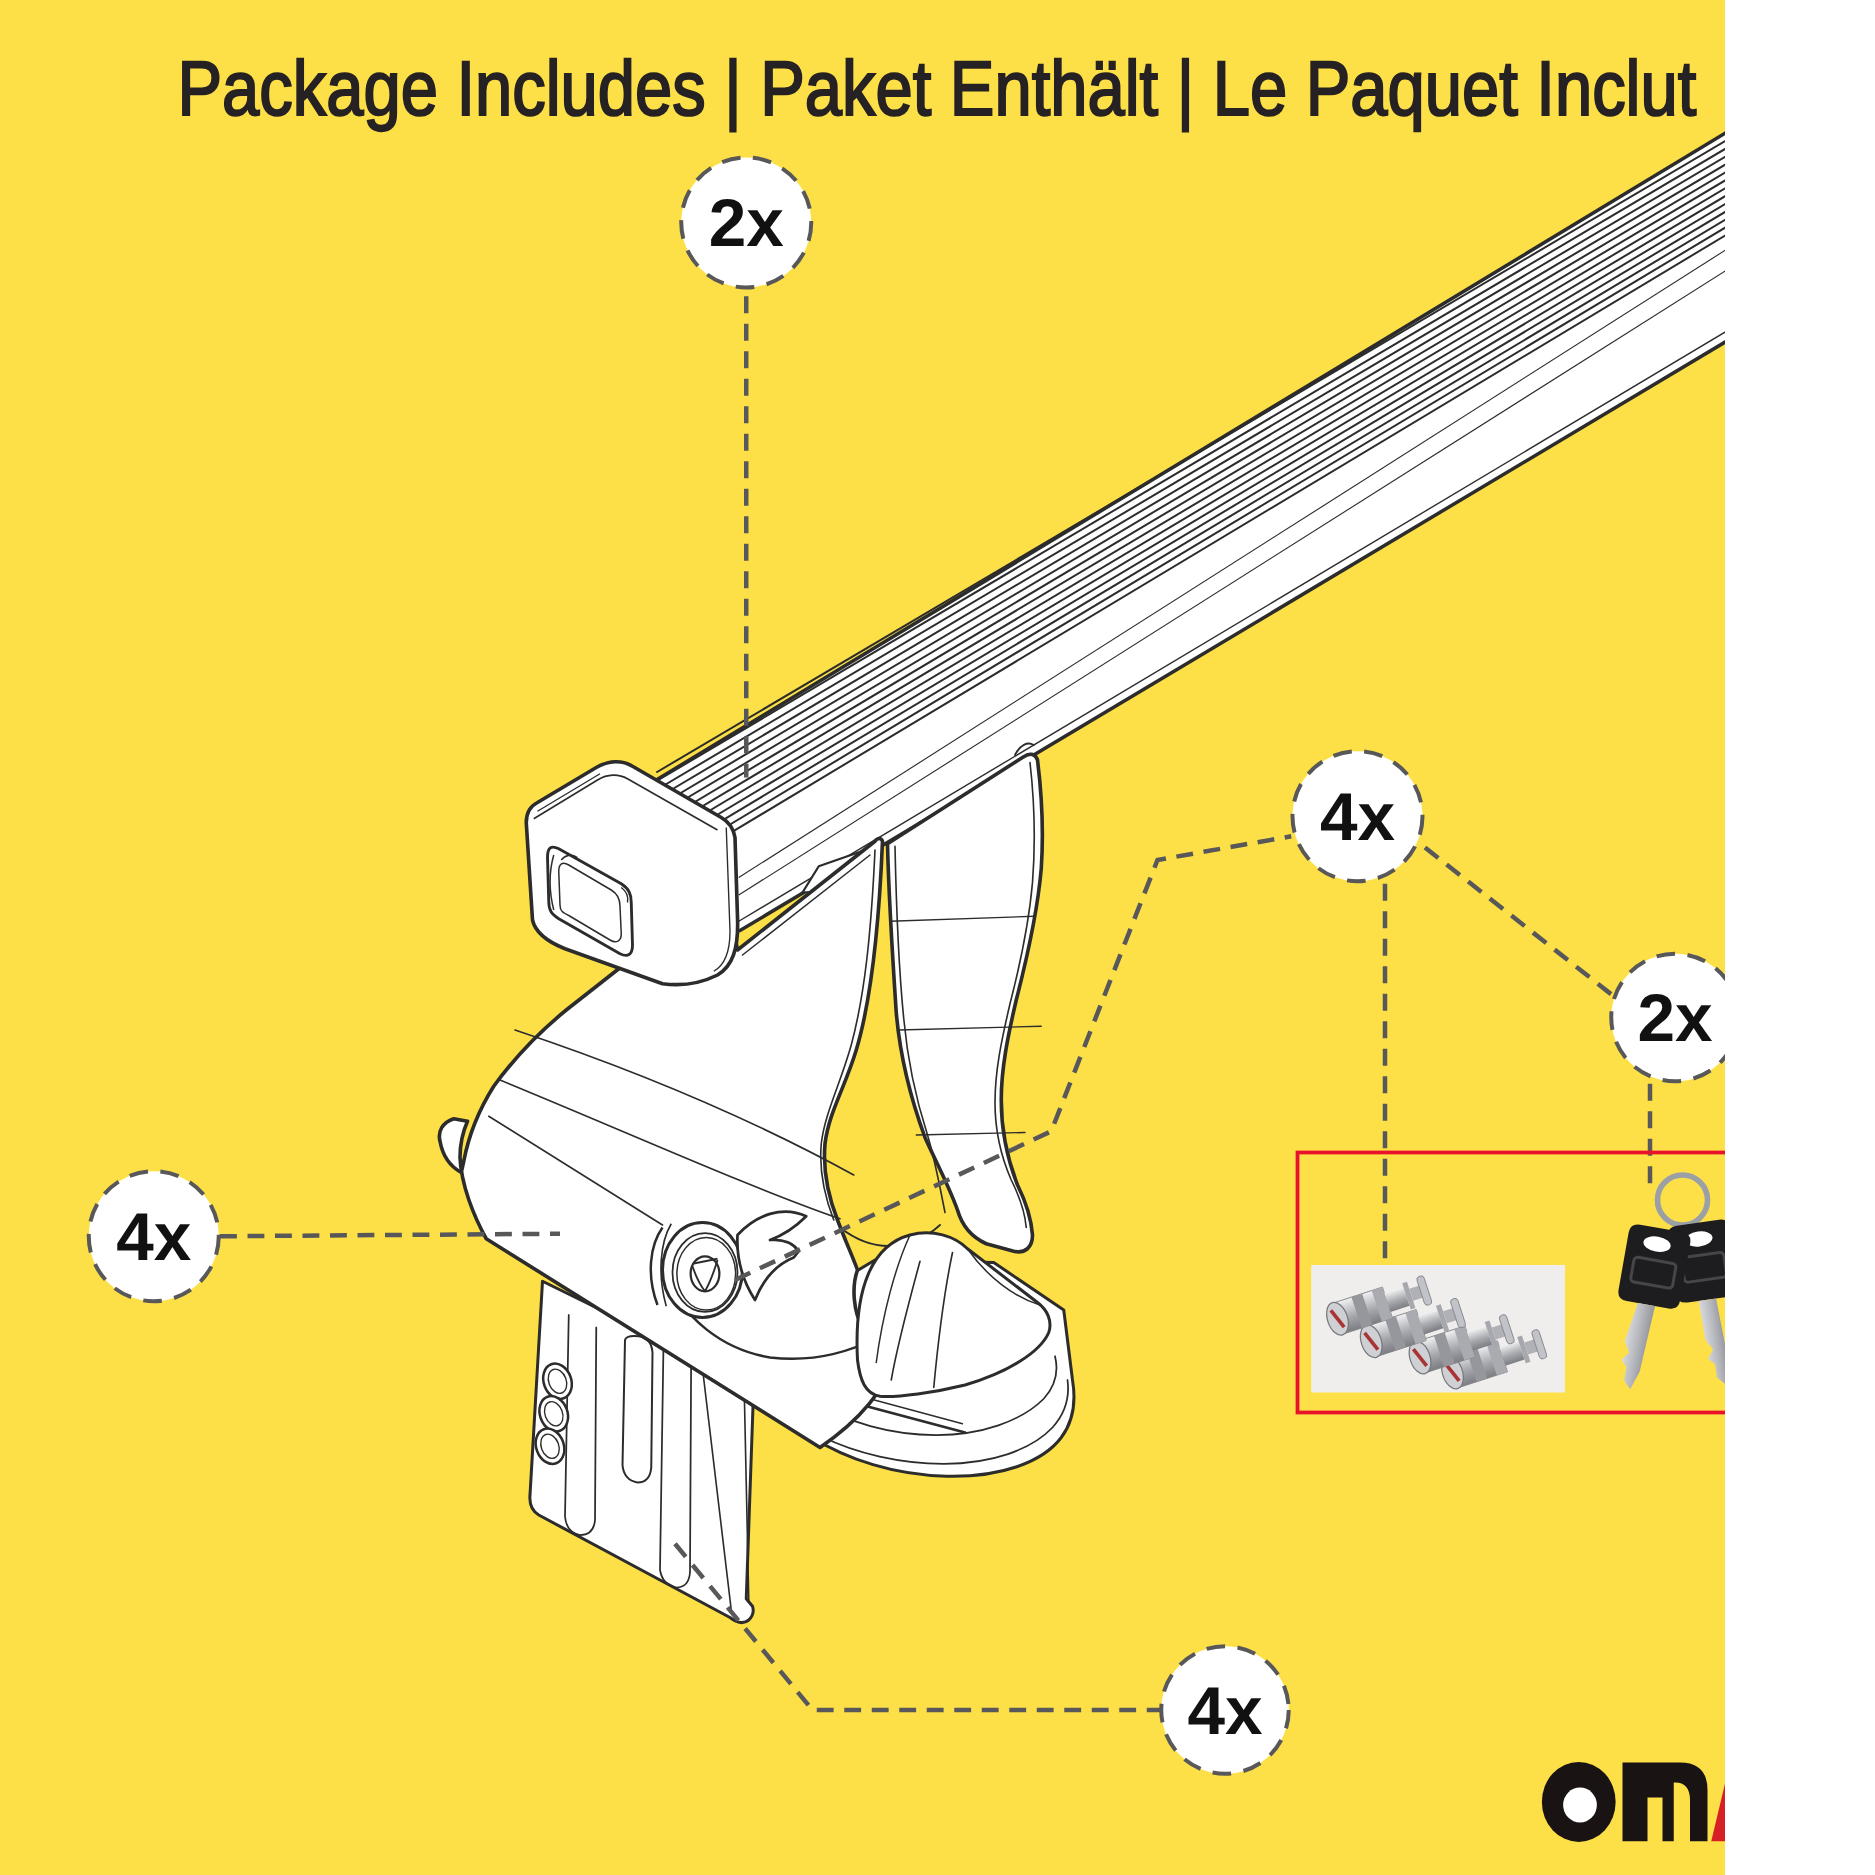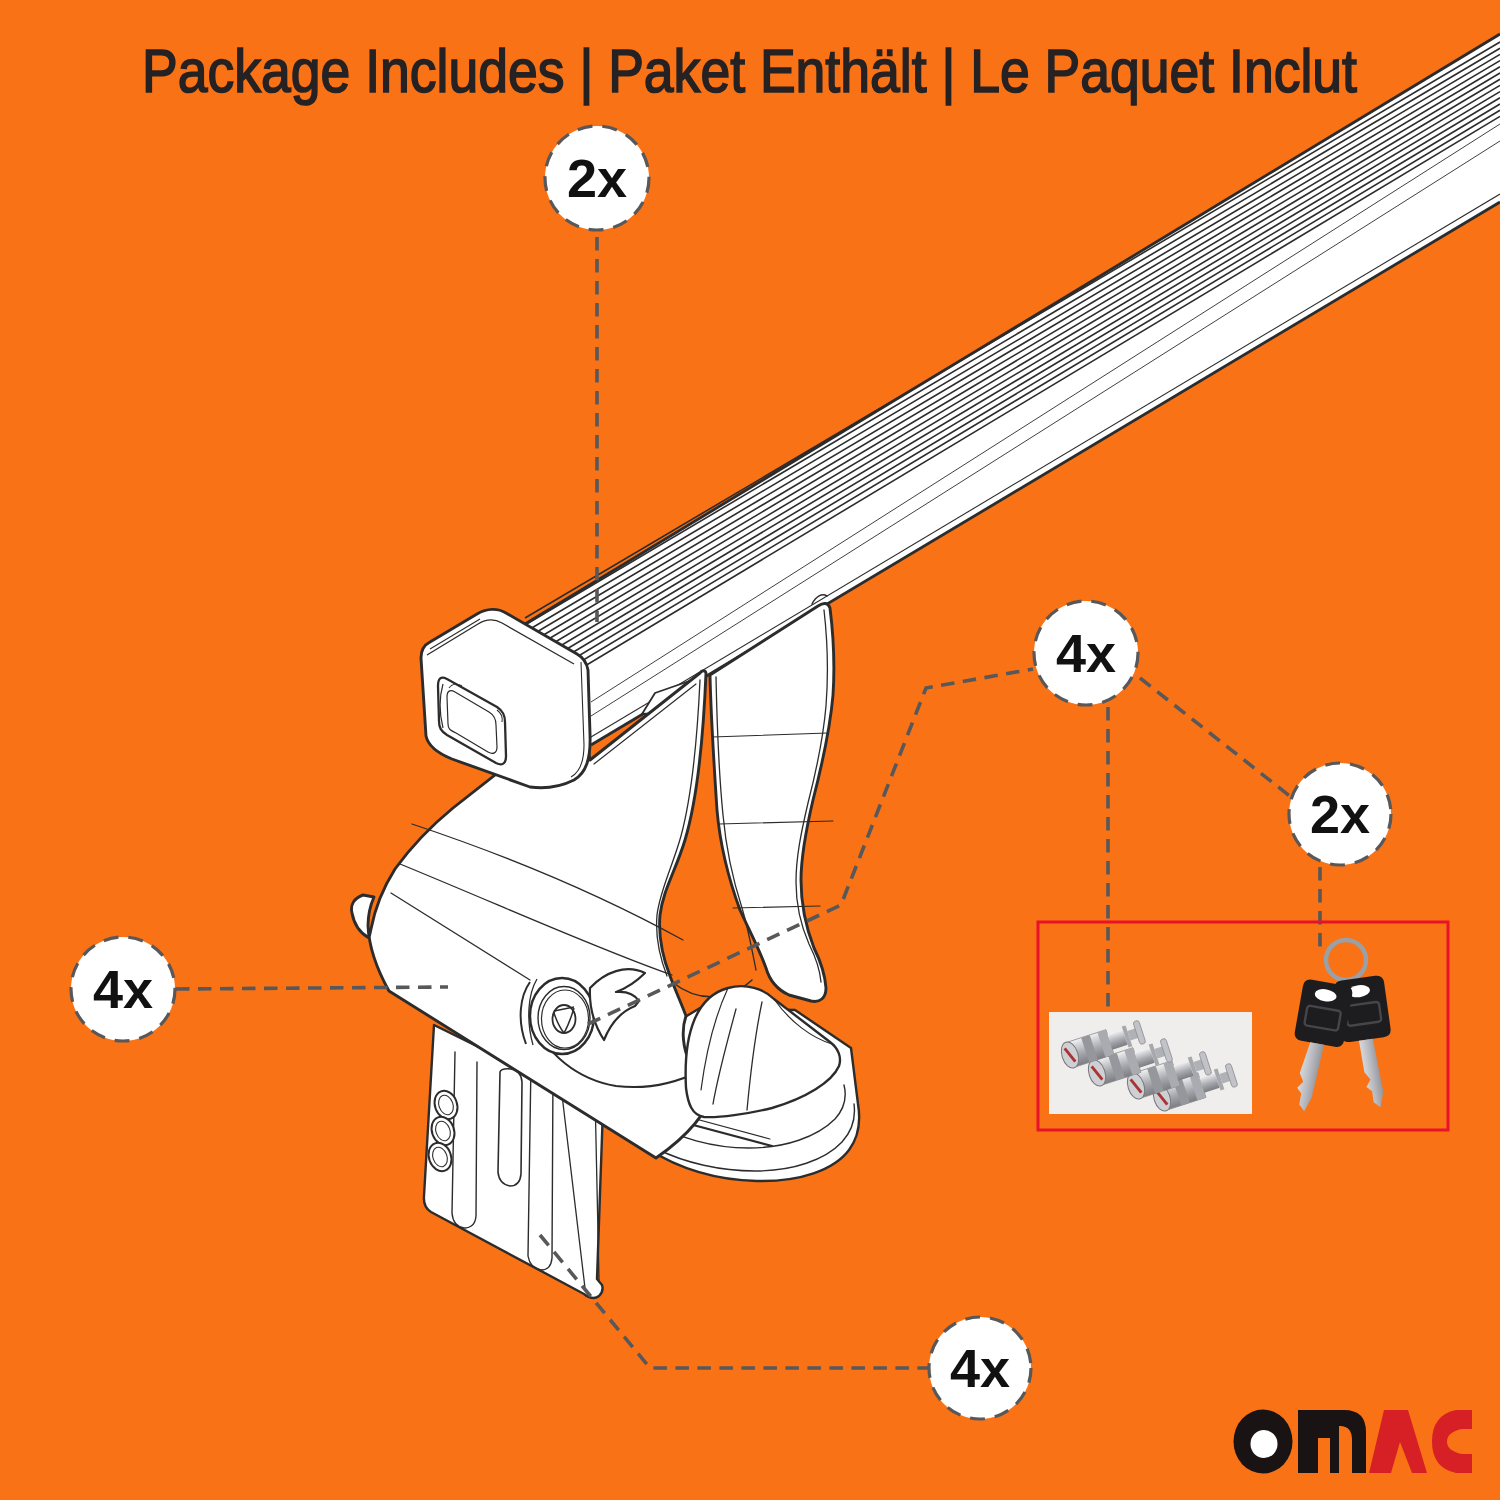--- a/index.html
+++ b/index.html
@@ -1,16 +1,16 @@
 <!DOCTYPE html>
 <html><head>
 <meta charset="utf-8">
 <style>
   html,body{margin:0;padding:0;background:#ffffff;}
-  #page{position:relative;width:1500px;height:1500px;background:#f97316;overflow:hidden;
+  #page{position:relative;width:1380px;height:1500px;background:#fde047;overflow:hidden;
         font-family:"Liberation Sans", sans-serif;}
   svg{position:absolute;left:0;top:0;}
 </style>
 </head>
 <body>
 <div id="page">
 <svg width="1500" height="1500" viewBox="0 0 1500 1500">
   <defs>
     <linearGradient id="barrel" x1="0" y1="0" x2="0" y2="1">
       <stop offset="0" stop-color="#f2f2f3"></stop>

